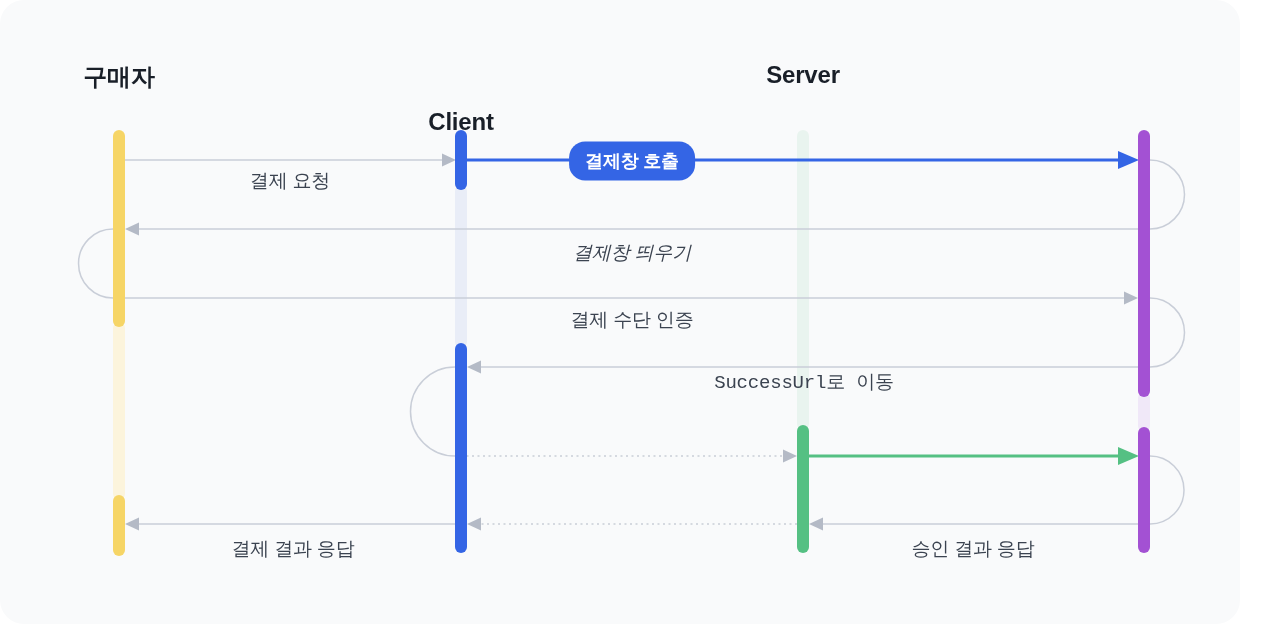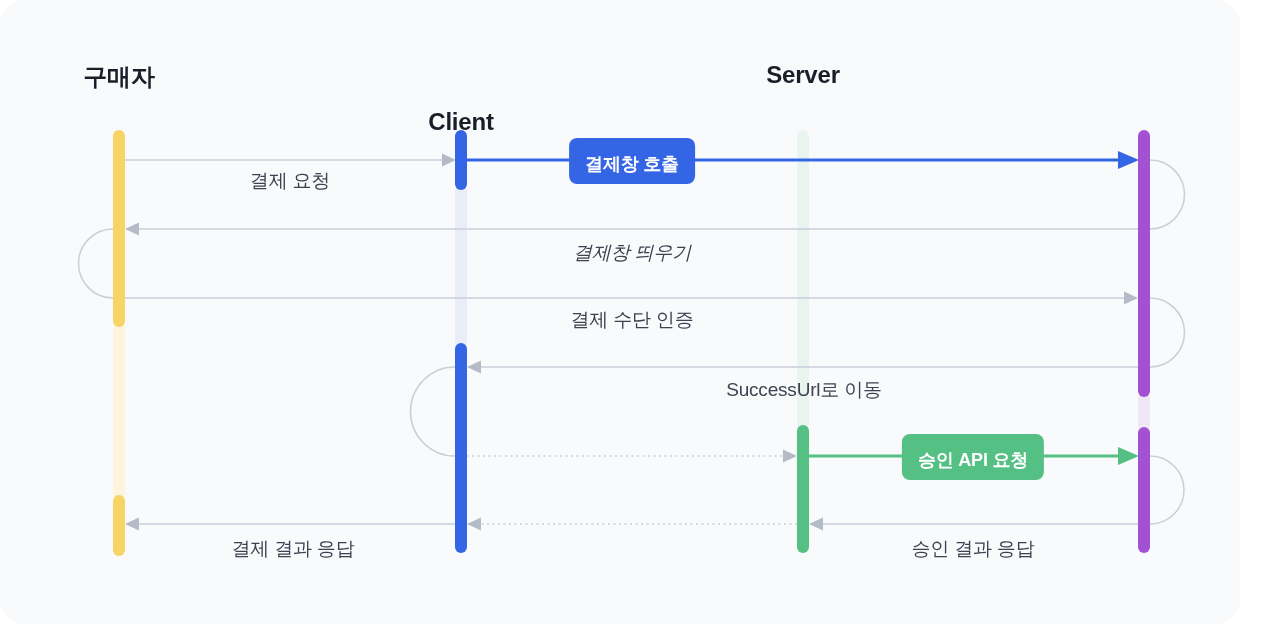--- a/index.html
+++ b/index.html
@@ -60,27 +60,27 @@
   .msg-label {
     position: absolute; transform: translateX(-50%);
     font-size: 19px; font-weight: 500;
     color: var(--label-text, #3b4350);
     white-space: nowrap; z-index: 4;
     letter-spacing: -0.2px;
   }
   .lbl-payment-request   { left: 290px; top: 168px; text-align: center; }
   .lbl-show-checkout     { left: 632px; top: 240px; font-style: italic; }
   .lbl-auth-method       { left: 632px; top: 307px; }
-  .lbl-success-url       { left: 804px; top: 377px; }
+  .lbl-success-url       { left: 804px; top: 369px; font-family: Liberation Mono, monospace; }
   .lbl-approve-response  { left: 973px; top: 536px; }
   .lbl-payment-response  { left: 293px; top: 536px; }
 
   .badge {
     position: absolute; transform: translate(-50%, -50%);
-    padding: 14px 16px 8px; border-radius: 8px;
+    padding: 7px 16px 8px; border-radius: 16px;
     font-size: 18px; font-weight: 700;
     color: var(--badge-text, #ffffff);
     white-space: nowrap; z-index: 4;
     letter-spacing: -0.2px;
   }
   .badge-checkout-call { left: 632px; top: 161px; background: var(--blue); }
   .badge-approve-api   { left: 973px; top: 457px; background: var(--green); }
 </style>
 </head>
 <body>
@@ -141,21 +141,20 @@
 
   <div class="bar bar-buyer-1"></div>
   <div class="bar bar-buyer-2"></div>
   <div class="bar bar-client-1"></div>
   <div class="bar bar-client-2"></div>
   <div class="bar bar-server"></div>
   <div class="bar bar-toss-1"></div>
   <div class="bar bar-toss-2"></div>
 
   <div class="badge badge-checkout-call">결제창 호출</div>
-  <div class="badge badge-approve-api">승인 API 요청</div>
 
   <div class="msg-label lbl-payment-request">결제 요청</div>
   <div class="msg-label lbl-show-checkout">결제창 띄우기</div>
   <div class="msg-label lbl-auth-method">결제 수단 인증</div>
   <div class="msg-label lbl-success-url">SuccessUrl로 이동</div>
   <div class="msg-label lbl-approve-response">승인 결과 응답</div>
   <div class="msg-label lbl-payment-response">결제 결과 응답</div>
 
 </div>
 

